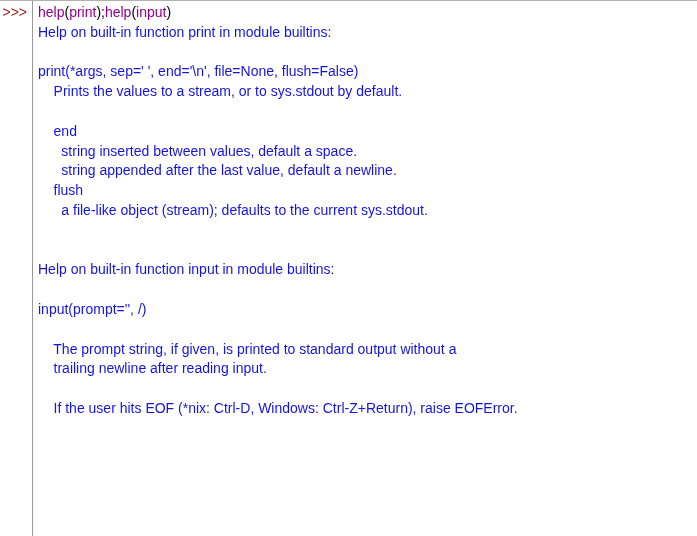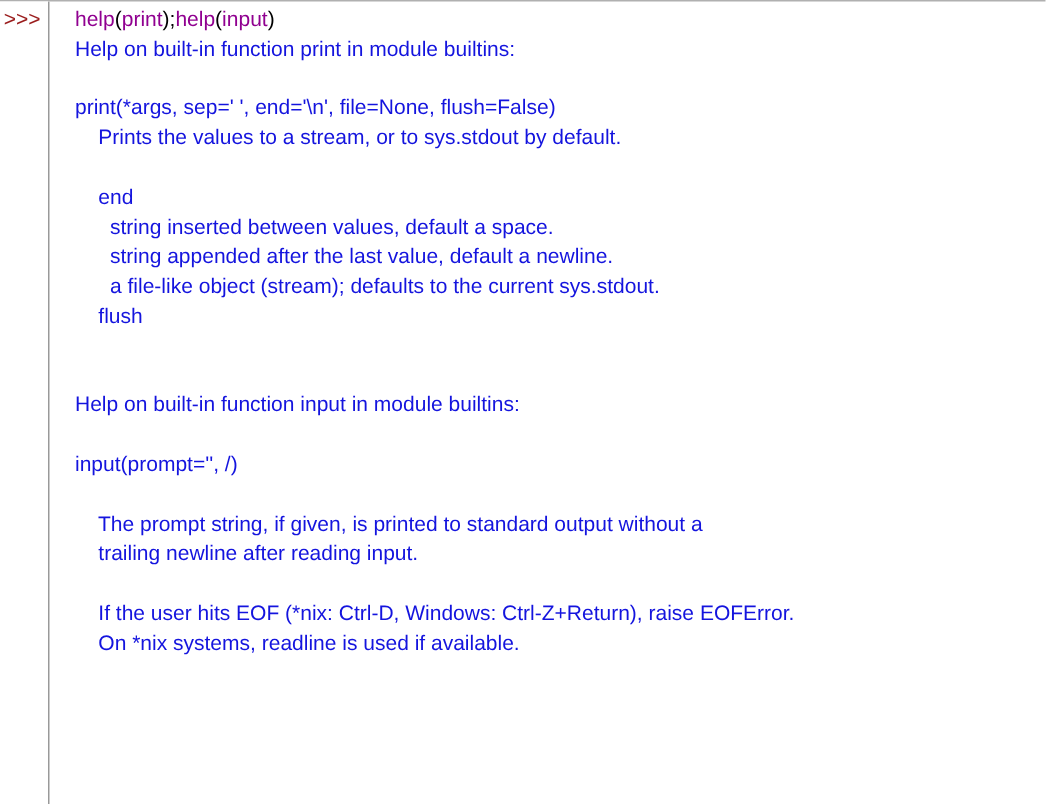--- a/index.html
+++ b/index.html
@@ -40,21 +40,21 @@
     padding-right: 5px;
     white-space: pre;
     height: 19.8px;
   }
   .content {
     position: absolute;
     left: 34px;
     top: 0;
     right: 0;
     bottom: 0;
-    padding: 2px 0 0 16px;
+    padding: 2px 0 0 4px;
     overflow: hidden;
     cursor: text;
   }
   .line {
     height: 19.8px;
     white-space: pre;
   }
   .line.out {
     color: var(--c-stdout, #1414de);
   }
@@ -71,27 +71,26 @@
   <div class="content">
       <div class="line"><span class="tok-builtin">help</span><span class="tok-normal">(</span><span class="tok-builtin">print</span><span class="tok-normal">)</span><span class="tok-normal">;</span><span class="tok-builtin">help</span><span class="tok-normal">(</span><span class="tok-builtin">input</span><span class="tok-normal">)</span></div>
       <div class="line out">Help on built-in function print in module builtins:</div>
       <div class="line out"></div>
       <div class="line out">print(*args, sep=' ', end='\n', file=None, flush=False)</div>
       <div class="line out">    Prints the values to a stream, or to sys.stdout by default.</div>
       <div class="line out"></div>
       <div class="line out">    end</div>
       <div class="line out">      string inserted between values, default a space.</div>
       <div class="line out">      string appended after the last value, default a newline.</div>
+      <div class="line out">    flush</div>
       <div class="line out">      a file-like object (stream); defaults to the current sys.stdout.</div>
-      <div class="line out">    flush</div>
       <div class="line out"></div>
       <div class="line out"></div>
       <div class="line out">Help on built-in function input in module builtins:</div>
       <div class="line out"></div>
       <div class="line out">input(prompt='', /)</div>
       <div class="line out"></div>
       <div class="line out">    The prompt string, if given, is printed to standard output without a</div>
       <div class="line out">    trailing newline after reading input.</div>
       <div class="line out"></div>
       <div class="line out">    If the user hits EOF (*nix: Ctrl-D, Windows: Ctrl-Z+Return), raise EOFError.</div>
-      <div class="line out">    On *nix systems, readline is used if available.</div>
     </div>
 </div>
 
 </body></html>

